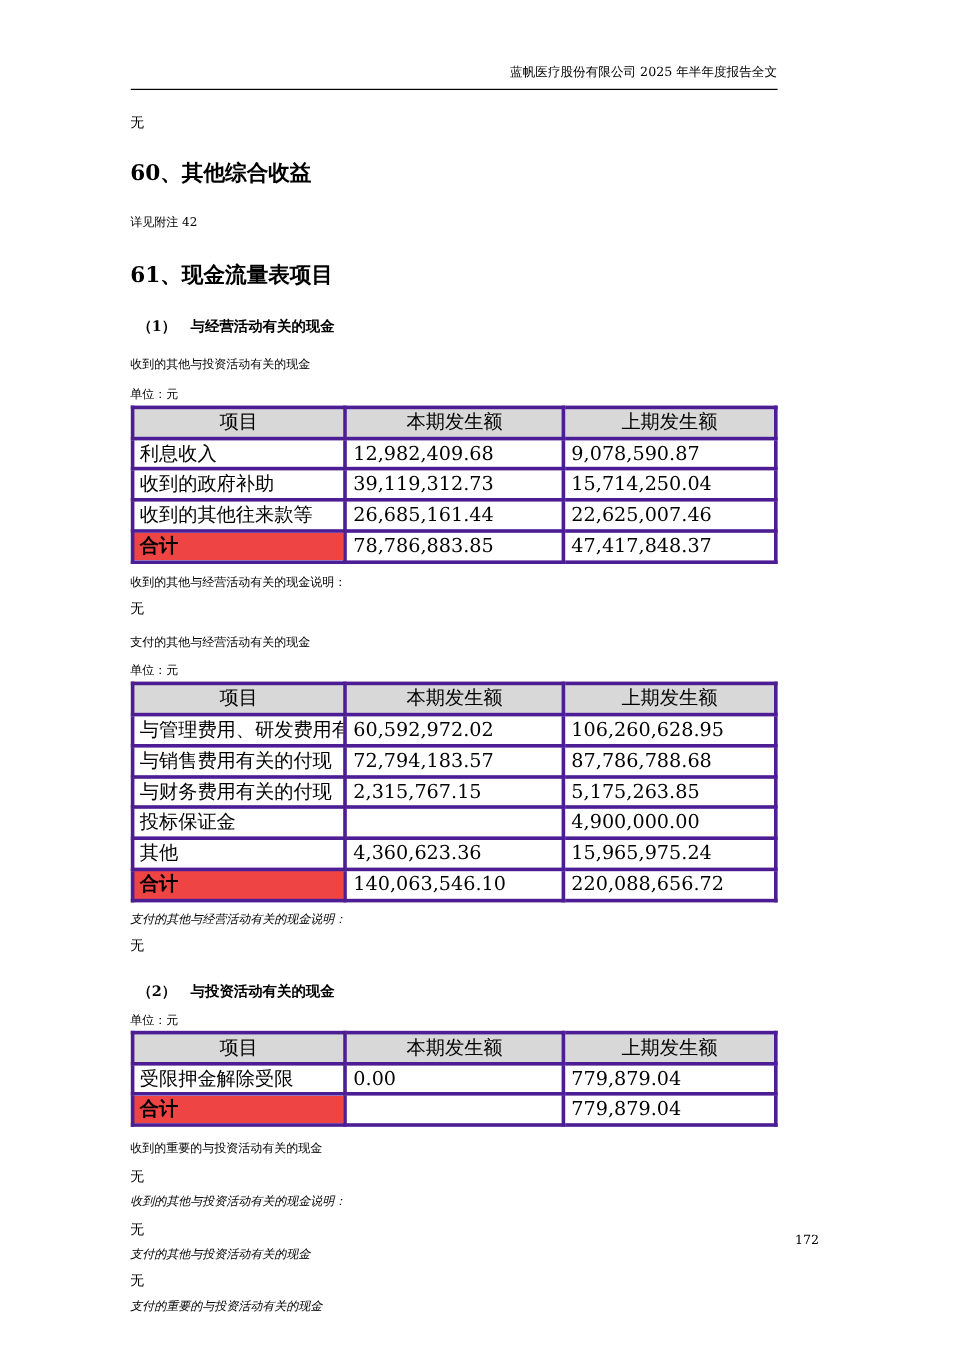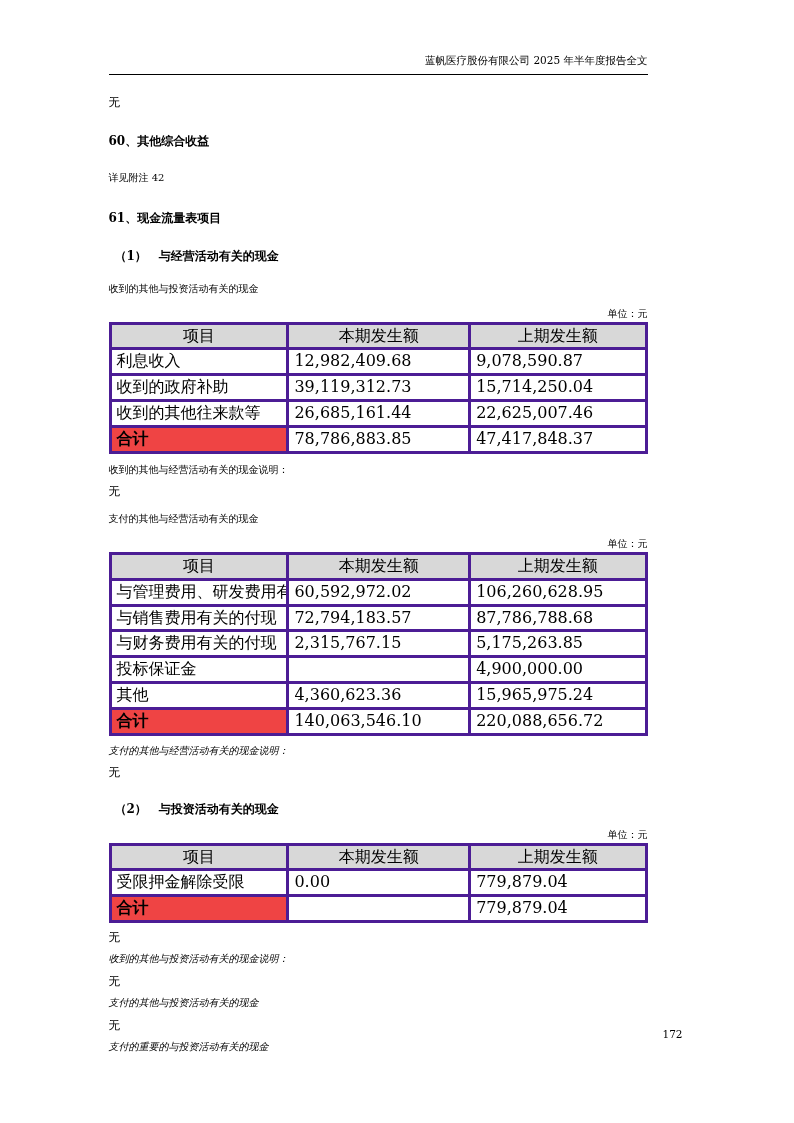--- a/index.html
+++ b/index.html
@@ -17,23 +17,23 @@
   }
   .doc-header {
     text-align: right;
     font-size: 10.5px;
     line-height: 1.3;
     padding-bottom: 6px;
     border-bottom: 1.2px solid #000;
   }
   .para   { font-size: 10px;  line-height: 1.45; }
   .none   { font-size: 11.5px; line-height: 1.25; }
-  .h-num  { font-size: 12px; font-weight: bold; margin: 0; line-height: 1.35; }
+  .h-num  { font-size: 18px; font-weight: bold; margin: 0; line-height: 1.35; }
   .h-sub  { font-size: 12px; font-weight: bold; margin: 0; line-height: 1.35; padding-left: 6px; }
-  .unit-line { text-align: right; font-size: 10px; line-height: 1.3; margin-bottom: 2px; }
+  .unit-line { text-align: left; font-size: 10px; line-height: 1.3; margin-bottom: 2px; }
   table.fintable {
     width: 100%;
     border-collapse: collapse;
     border: 1.5px solid #000;
     table-layout: fixed;
   }
   .fintable td {
     border: 3px solid #4c1d95;
     font-size: 16px;
     padding: 1px 5px;
@@ -202,20 +202,21 @@
         </tr>
         <tr>
           <td class="item total-label">合计</td>
           <td class="num"></td>
           <td class="num">779,879.04</td>
         </tr>
       </tbody>
     </table>
   </div>
 
+  <div class="para mt12">收到的重要的与投资活动有关的现金</div>
   <div class="none mt7">无</div>
   <div class="para mt8">收到的其他与投资活动有关的现金说明：</div>
   <div class="none mt7">无</div>
   <div class="para mt8">支付的其他与投资活动有关的现金</div>
   <div class="none mt7">无</div>
   <div class="para mt8">支付的重要的与投资活动有关的现金</div>
 
   <div class="page-number">172</div>
 
 </div>

